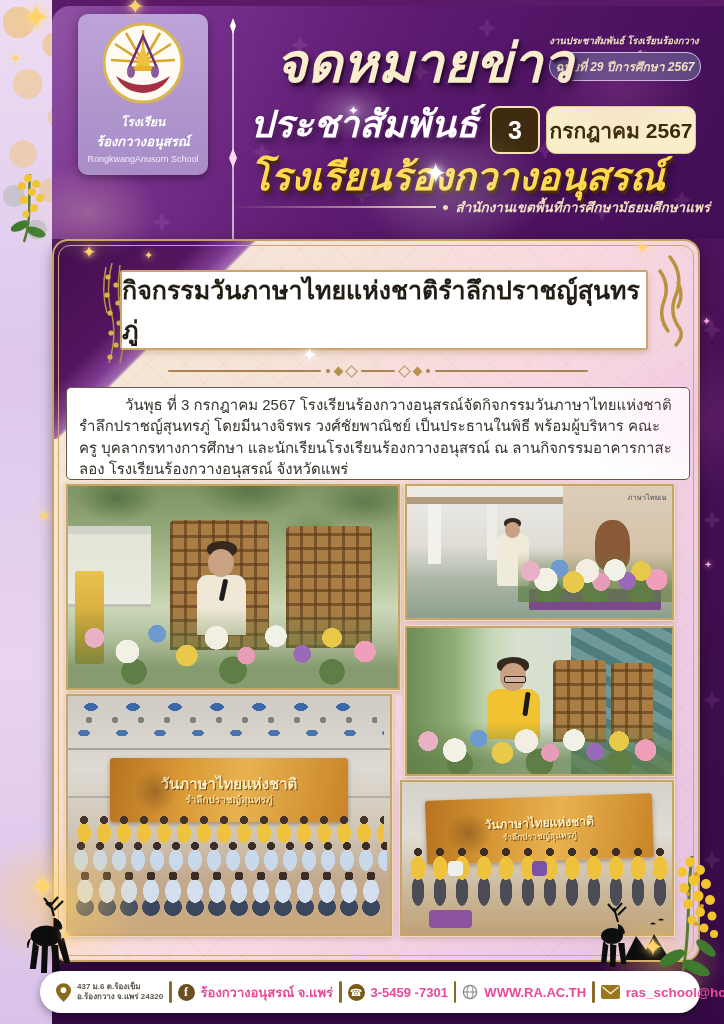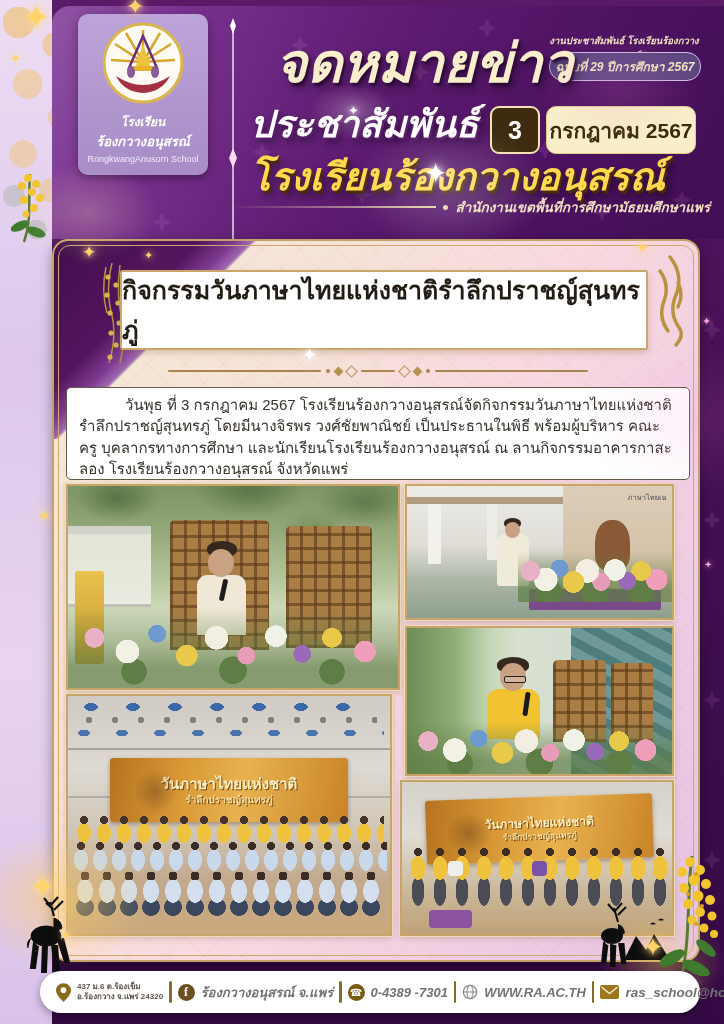--- a/index.html
+++ b/index.html
@@ -239,21 +239,21 @@
   .flowers-left{position:absolute;left:8px;top:168px;z-index:1;}
 
   
   .footer-bar{position:absolute;left:40px;top:971px;width:660px;height:42px;z-index:5;
         background:#fff;border-radius:22px;box-shadow:0 3px 8px rgba(0,0,0,.35);
         display:flex;align-items:center;justify-content:space-between;
         padding:0 16px;box-sizing:border-box;gap:6px;}
   .f-item{display:flex;align-items:center;gap:6px;white-space:nowrap;}
   .f-sep{width:2.5px;height:22px;background:#8a6a2a;border-radius:2px;flex:0 0 auto;}
   .addr{font-size:8px;line-height:1.25;color:#5a5248;font-weight:bold;}
-  .f-label{font-size:13px;color:#737373;font-weight:bold;font-style:italic;}
+  .f-label{font-size:13px;color:#ec4899;font-weight:bold;}
   .f-label.email{font-size:13.5px;}
   .fb-circle{width:17px;height:17px;border-radius:50%;background:#6b4f1f;color:#fff;
         font-family:"Liberation Serif","DejaVu Serif",serif;font-weight:bold;font-size:12px;
         display:inline-flex;align-items:center;justify-content:center;}
   .ph-circle{width:17px;height:17px;border-radius:50%;background:#7a5a14;color:#fff;font-size:10px;
         display:inline-flex;align-items:center;justify-content:center;font-family:"DejaVu Sans",sans-serif;}
 </style>
 </head>
 <body>
 
@@ -565,21 +565,21 @@
       </div>
     </div>
     <div class="f-sep"></div>
     <div class="f-item">
       <span class="fb-circle">f</span>
       <span class="f-label">ร้องกวางอนุสรณ์ จ.แพร่</span>
     </div>
     <div class="f-sep"></div>
     <div class="f-item">
       <span class="ph-circle">☎</span>
-      <span class="f-label">0-4389 -7301</span>
+      <span class="f-label">3-5459 -7301</span>
     </div>
     <div class="f-sep"></div>
     <div class="f-item">
       <svg width="16" height="16" viewBox="0 0 18 18">
         <circle cx="9" cy="9" r="7.5" fill="none" stroke="#8a8a8a" stroke-width="1.4"></circle>
         <ellipse cx="9" cy="9" rx="3.4" ry="7.5" fill="none" stroke="#8a8a8a" stroke-width="1.2"></ellipse>
         <line x1="1.5" y1="9" x2="16.5" y2="9" stroke="#8a8a8a" stroke-width="1.2"></line>
       </svg>
       <span class="f-label">WWW.RA.AC.TH</span>
     </div>

